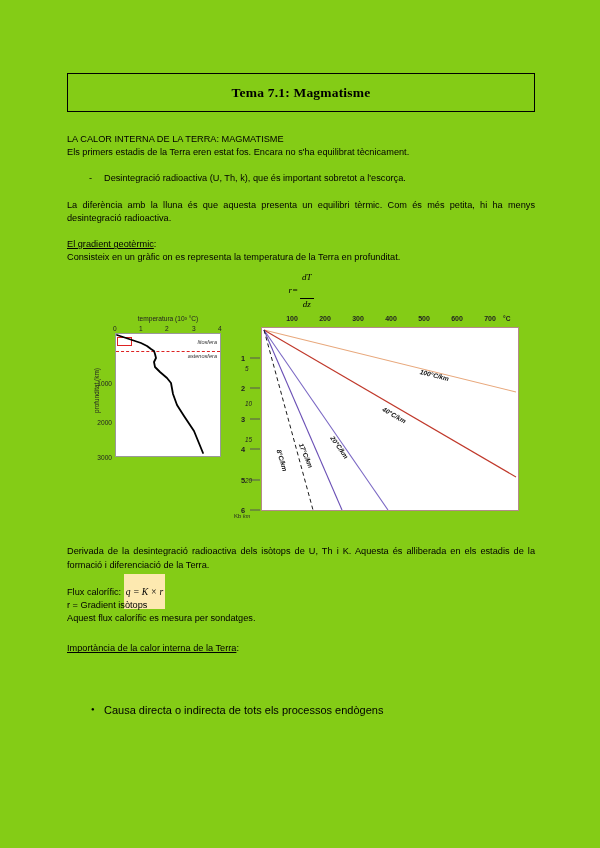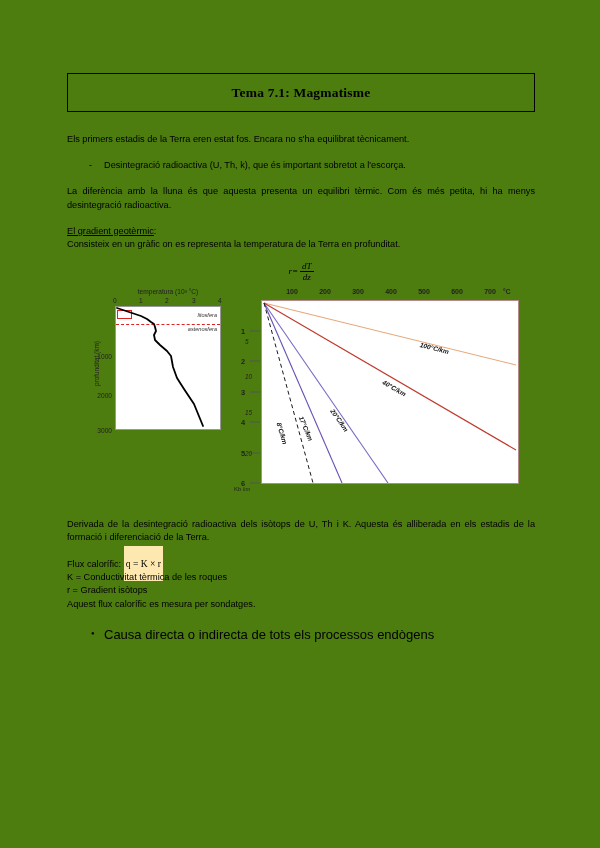--- a/index.html
+++ b/index.html
@@ -13,21 +13,21 @@
     font-family: "Liberation Sans", sans-serif;
     color: #000000;
     position: relative;
     overflow: hidden;
   }
   .page {
     position: absolute;
     left: 0; top: 0;
     width: 600px;
     height: 848px;
-    background: #4d7c0f;
+    background: #84cc16;
   }
   .content {
     position: absolute;
     left: 67px;
     top: 73px;
     width: 468px;
   }
 
   
   .title-box {
@@ -68,22 +68,23 @@
   }
   ul.dash-list > li::before {
     content: "-";
     position: absolute;
     left: 22px;
     top: 0;
   }
   ul.bullet-list > li {
     position: relative;
     padding-left: 37px;
-    font-size: 13px;
+    font-size: 11px;
     line-height: 13.4px;
+    margin-top: 48px;
   }
   ul.bullet-list > li::before {
     content: "\25CF";
     position: absolute;
     left: 24px;
     top: -0.5px;
     font-size: 6px;
   }
   ul.sub-dash-list > li {
     position: relative;
@@ -94,20 +95,21 @@
   ul.sub-dash-list > li::before {
     content: "-";
     position: absolute;
     left: 46px;
     top: 0;
   }
 
   .highlight {
     background: #fde9b0;
     font-family: "Liberation Serif", serif;
+    font-style: italic;
     font-size: 9.6px;
     padding: 12px 2px;
   }
 
   
   .formula-wrap {
     text-align: center;
     margin: 8px 0 4px 0;
     font-family: "Liberation Serif", serif;
   }
@@ -118,21 +120,21 @@
   }
   .frac {
     display: inline-block;
     vertical-align: middle;
     text-align: center;
     margin-left: 2px;
   }
   .frac .num {
     display: block;
     border-bottom: 1px solid #000;
-    padding: 0 2px 0px 2px;
+    padding: 0 2px 16px 2px;
     line-height: 10px;
   }
   .frac .den {
     display: block;
     padding: 0 2px;
     line-height: 10px;
     text-align: center;
   }
 
   
@@ -289,20 +291,21 @@
 </head>
 <body>
 
 <div class="page">
   <div class="content">
 
     <div class="title-box">
       <span class="title-text">Tema 7.1: Magmatisme</span>
     </div>
 
+    <div class="p">LA CALOR INTERNA DE LA TERRA: MAGMATISME</div>
     <div class="p">Els primers estadis de la Terra eren estat fos. Encara no s'ha equilibrat tècnicament.</div>
 
     <div class="spacer-md"></div>
 
     <ul class="dash-list">
       <li>Desintegració radioactiva (U, Th, k), que és important sobretot a l'escorça.</li>
     </ul>
 
     <div class="spacer-md"></div>
 
@@ -398,24 +401,24 @@
           <div class="cr-linelabel" style="left:17px;  top:118px; transform:rotate(74.0deg);">8°C/km</div>
         </div>
       </div>
     </div>
 
     <div class="p">Derivada de la desintegració radioactiva dels isòtops de U, Th i K. Aquesta és alliberada en els estadis de la formació i diferenciació de la Terra.</div>
 
     <div class="spacer-md"></div>
 
     <div class="p"><span>Flux calorífic:</span> <span class="highlight">q  =  K  ×  r</span></div>
-    <div class="p">K = Conductivitat tèrmica de les roques</div>
     <div class="p">r = Gradient isòtops</div>
     <div class="p">Aquest flux calorífic es mesura per sondatges.</div>
 
     <div class="spacer-lg"></div>
 
+    <div class="p"><span class="underline">Importància de la calor interna de la Terra</span><span>:</span></div>
     <ul class="bullet-list">
       <li>Causa directa o indirecta de tots els processos endògens</li>
     </ul>
 
   </div>
 </div>
 
 </body></html>

